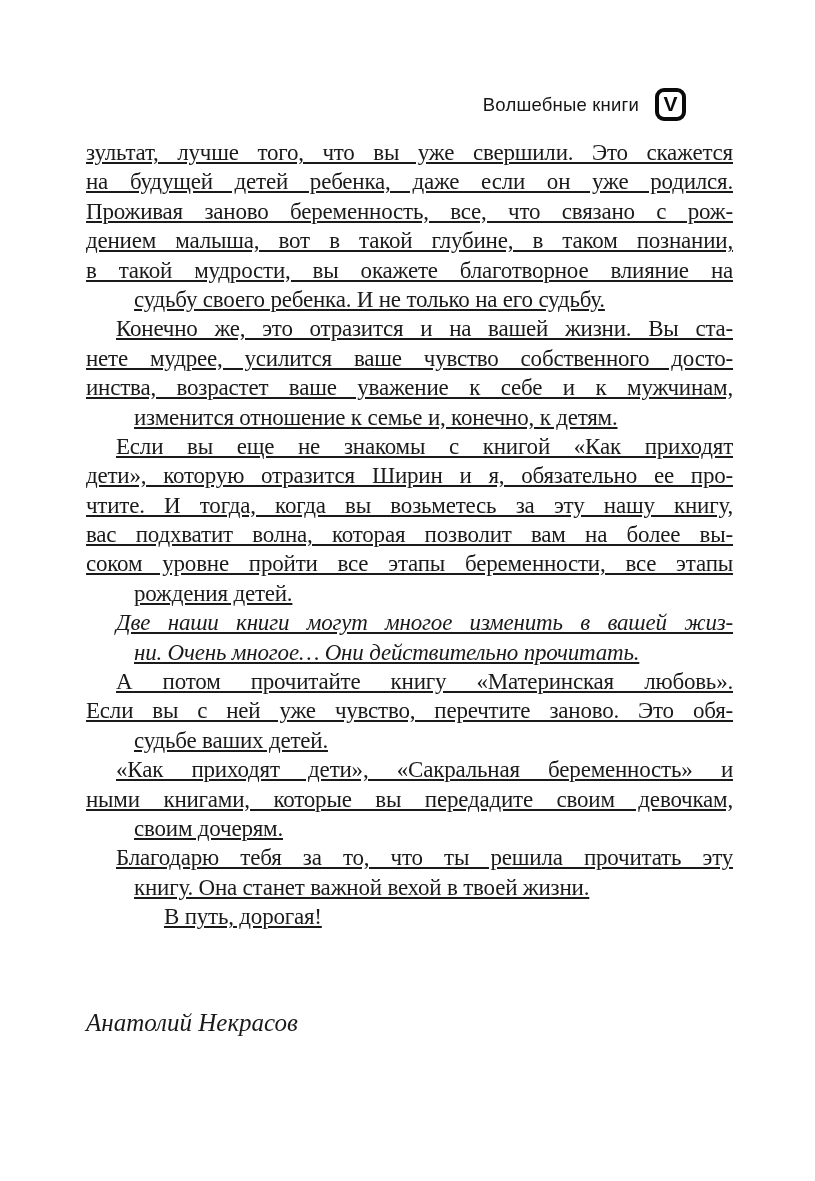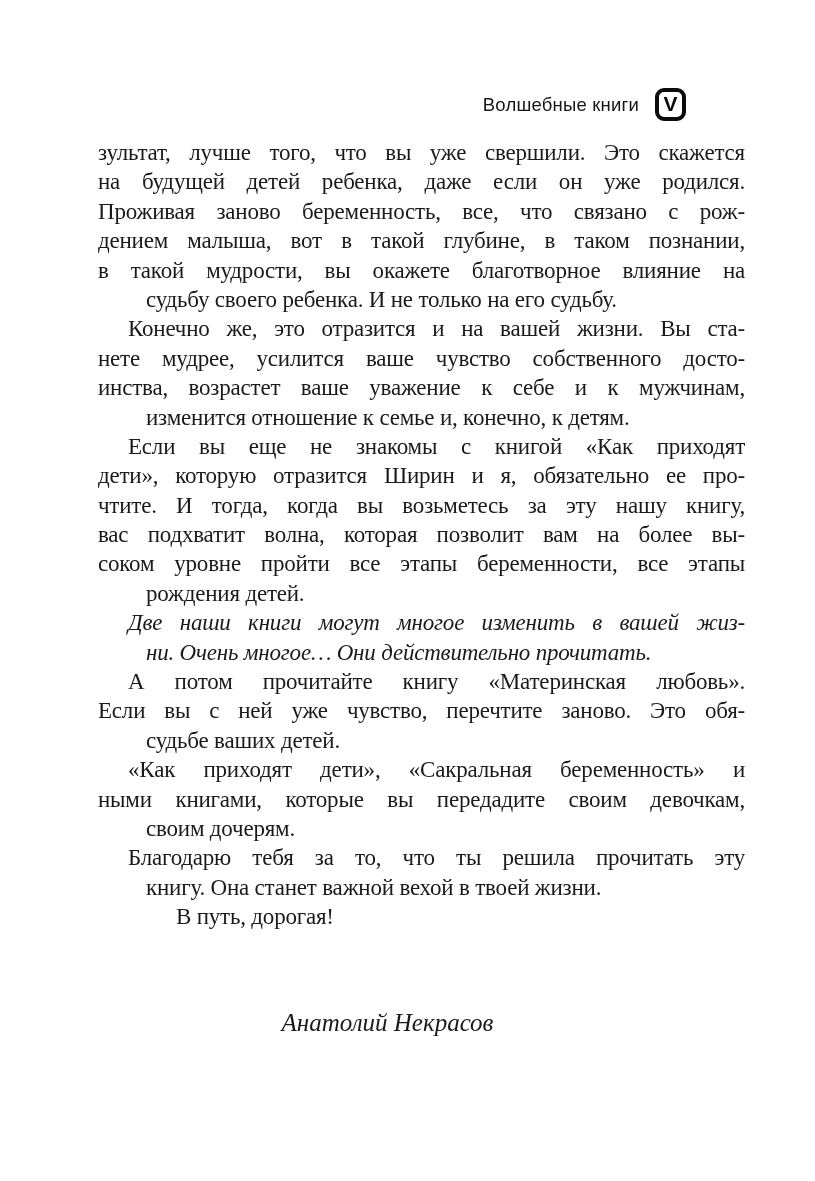--- a/index.html
+++ b/index.html
@@ -48,23 +48,24 @@
     font-family: "Liberation Sans", "DejaVu Sans", sans-serif;
     font-size: 21px;
     font-weight: 800;
     line-height: 1;
     color: #0b0b0b;
     transform: translateY(-1px);
   }
   
   .text-block {
     position: absolute;
-    left: 98px;
+    left: 86px;
     top: 138px;
     width: 647px;
+    text-decoration: underline;
   }
   .para { margin: 0; }
   .para.italic .line { font-style: italic; }
   .line {
     font-size: 23px;
     line-height: 29.4px;
     height: 29.4px;
     letter-spacing: -0.2px;
     text-align: justify;
     text-align-last: justify;
@@ -74,21 +75,21 @@
   .line.indent { text-indent: 30px; }
   .line.last { text-align-last: left; margin-left: 48px; }
   
   .signature {
     position: absolute;
     left: 86px;
     top: 1008px;
     width: 647px;
     padding-right: 44px;
     box-sizing: border-box;
-    text-align: center;
+    text-align: left;
     font-style: italic;
     font-size: 25px;
     line-height: 30px;
     color: #1a1a1a;
   }
 </style>
 </head>
 <body>
 
 <div class="page">

